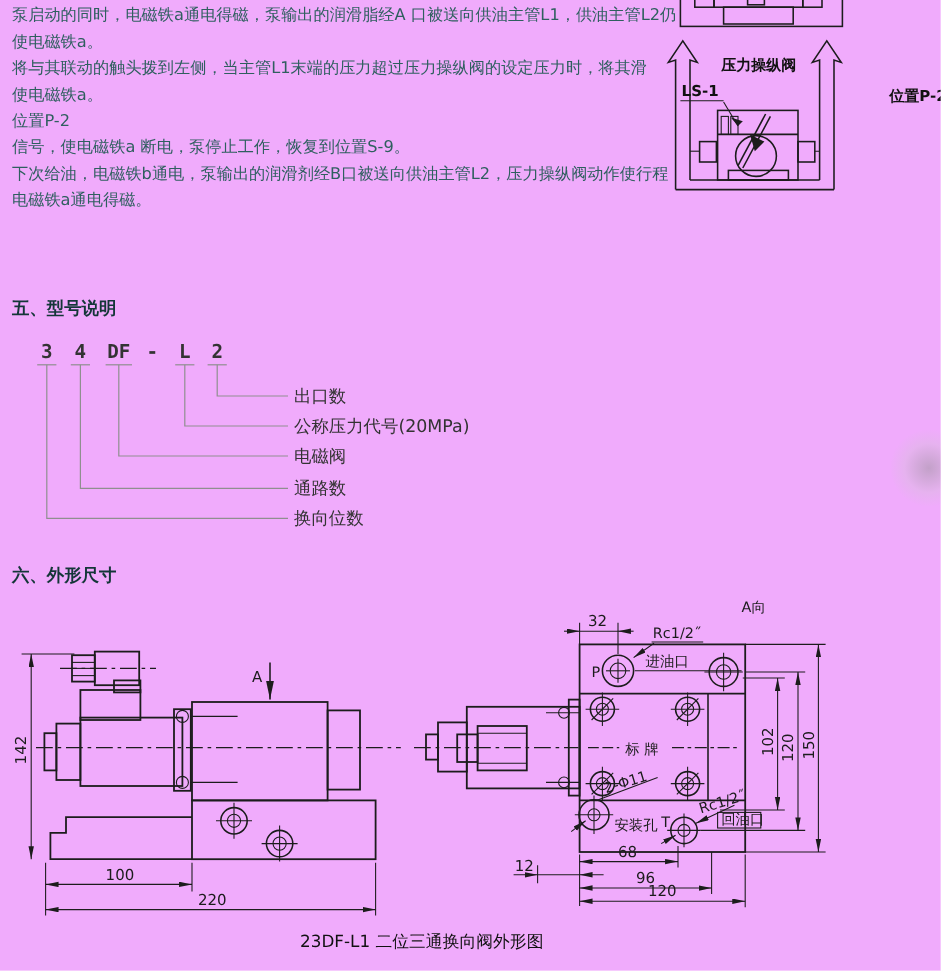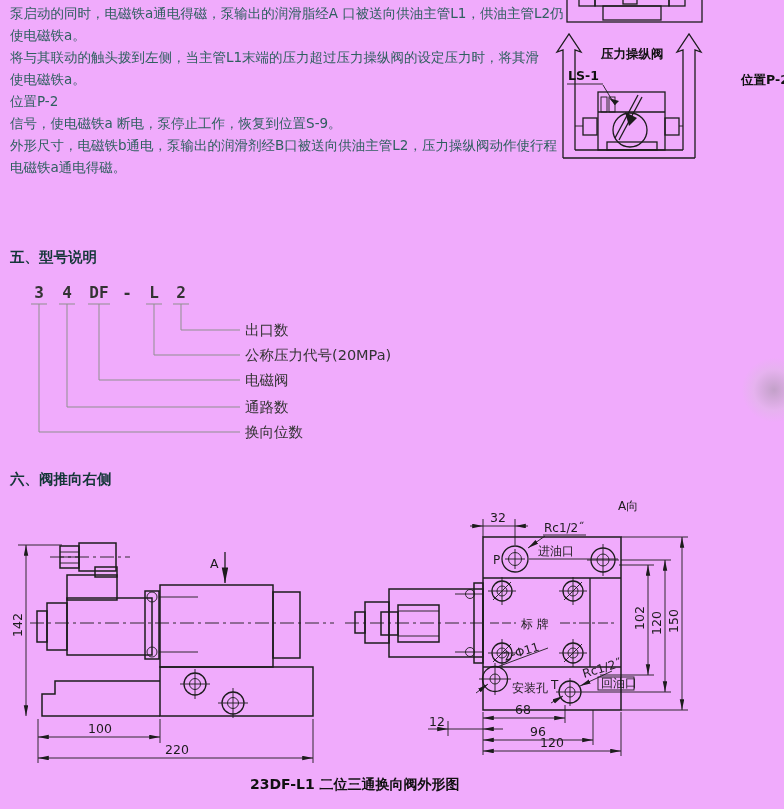--- a/index.html
+++ b/index.html
@@ -4,21 +4,21 @@
 <style>
   html,body{margin:0;padding:0;background:#fff;}
   #page{position:relative;width:784px;height:809px;background:#f0abfc;overflow:hidden;
         font-family:"DejaVu Sans","Liberation Sans",sans-serif;}
   
   .bodytext{position:absolute;left:10px;top:2px;color:#2f5f5f;font-size:13.5px;}
   .bodytext .ln{height:22px;line-height:22px;white-space:pre;}
   .secheading{position:absolute;left:10px;color:#143638;font-size:14.5px;font-weight:bold;white-space:pre;}
   #heading-model{top:248px;}
   #heading-dims{top:470px;}
-  .caption{position:absolute;left:250px;top:776px;color:#111;font-size:14px;font-weight:bold;white-space:pre;}
+  .caption{position:absolute;left:250px;top:776px;color:#111;font-size:14px;font-weight:normal;white-space:pre;}
   
   svg{position:absolute;overflow:visible;}
   .ol{stroke:#1c1c1c;stroke-width:1.5;fill:none;}
   .ol2{stroke:#1c1c1c;stroke-width:1.3;fill:none;}
   .tl{stroke:#1c1c1c;stroke-width:0.9;fill:none;}
   .cl{stroke:#1c1c1c;stroke-width:0.9;fill:none;stroke-dasharray:14 4 3 4;}
   .gl{stroke:#8f8f8f;stroke-width:1;fill:none;}
   .dimt{font-family:"DejaVu Sans",sans-serif;font-size:12.5px;fill:#1c1c1c;}
   .cjkt{font-family:"DejaVu Sans",sans-serif;font-size:12px;fill:#1c1c1c;}
   .modelchar{font-family:"DejaVu Sans Mono","DejaVu Sans",monospace;font-size:16px;font-weight:bold;fill:#333;}
@@ -33,21 +33,21 @@
 
 <div id="page">
 
   <div class="bodytext">
     <div class="ln">泵启动的同时，电磁铁a通电得磁，泵输出的润滑脂经A 口被送向供油主管L1，供油主管L2仍</div>
     <div class="ln">使电磁铁a。</div>
     <div class="ln">将与其联动的触头拨到左侧，当主管L1末端的压力超过压力操纵阀的设定压力时，将其滑</div>
     <div class="ln">使电磁铁a。</div>
     <div class="ln">位置P-2</div>
     <div class="ln">信号，使电磁铁a 断电，泵停止工作，恢复到位置S-9。</div>
-    <div class="ln">外形尺寸，电磁铁b通电，泵输出的润滑剂经B口被送向供油主管L2，压力操纵阀动作使行程</div>
+    <div class="ln">下次给油，电磁铁b通电，泵输出的润滑剂经B口被送向供油主管L2，压力操纵阀动作使行程</div>
     <div class="ln">电磁铁a通电得磁。</div>
   </div>
 
   <svg style="left:545px;top:0px;" width="239" height="180" viewBox="0 0 239 180">
 
     <g>
       <rect class="ol2" x="22" y="-30" width="135" height="52"></rect>
       <rect class="ol2" x="34" y="-30" width="16" height="36"></rect>
       <rect class="ol2" x="124" y="-30" width="16" height="36"></rect>
       <rect class="ol2" x="50" y="-30" width="74" height="36"></rect>
@@ -114,21 +114,21 @@
     </g>
     <g>
       <text class="modellbl" x="227" y="53">出口数</text>
       <text class="modellbl" x="227" y="78">公称压力代号(20MPa)</text>
       <text class="modellbl" x="227" y="103">电磁阀</text>
       <text class="modellbl" x="227" y="130">通路数</text>
       <text class="modellbl" x="227" y="155">换向位数</text>
     </g>
   </svg>
 
-  <div id="heading-dims" class="secheading">六、阀推向右侧</div>
+  <div id="heading-dims" class="secheading">六、外形尺寸</div>
 
   <svg style="left:0px;top:495px;" width="784" height="300" viewBox="0 0 784 300">
     <defs>
       <marker id="ar" orient="auto-start-reverse" markerWidth="14" markerHeight="7" refX="12" refY="2.5">
         <path d="M0,0 L12,2.5 L0,5 z" fill="#1c1c1c"></path>
       </marker>
     </defs>
 
     <g>
       <line class="cl" x1="30" y1="128" x2="334" y2="128"></line>

